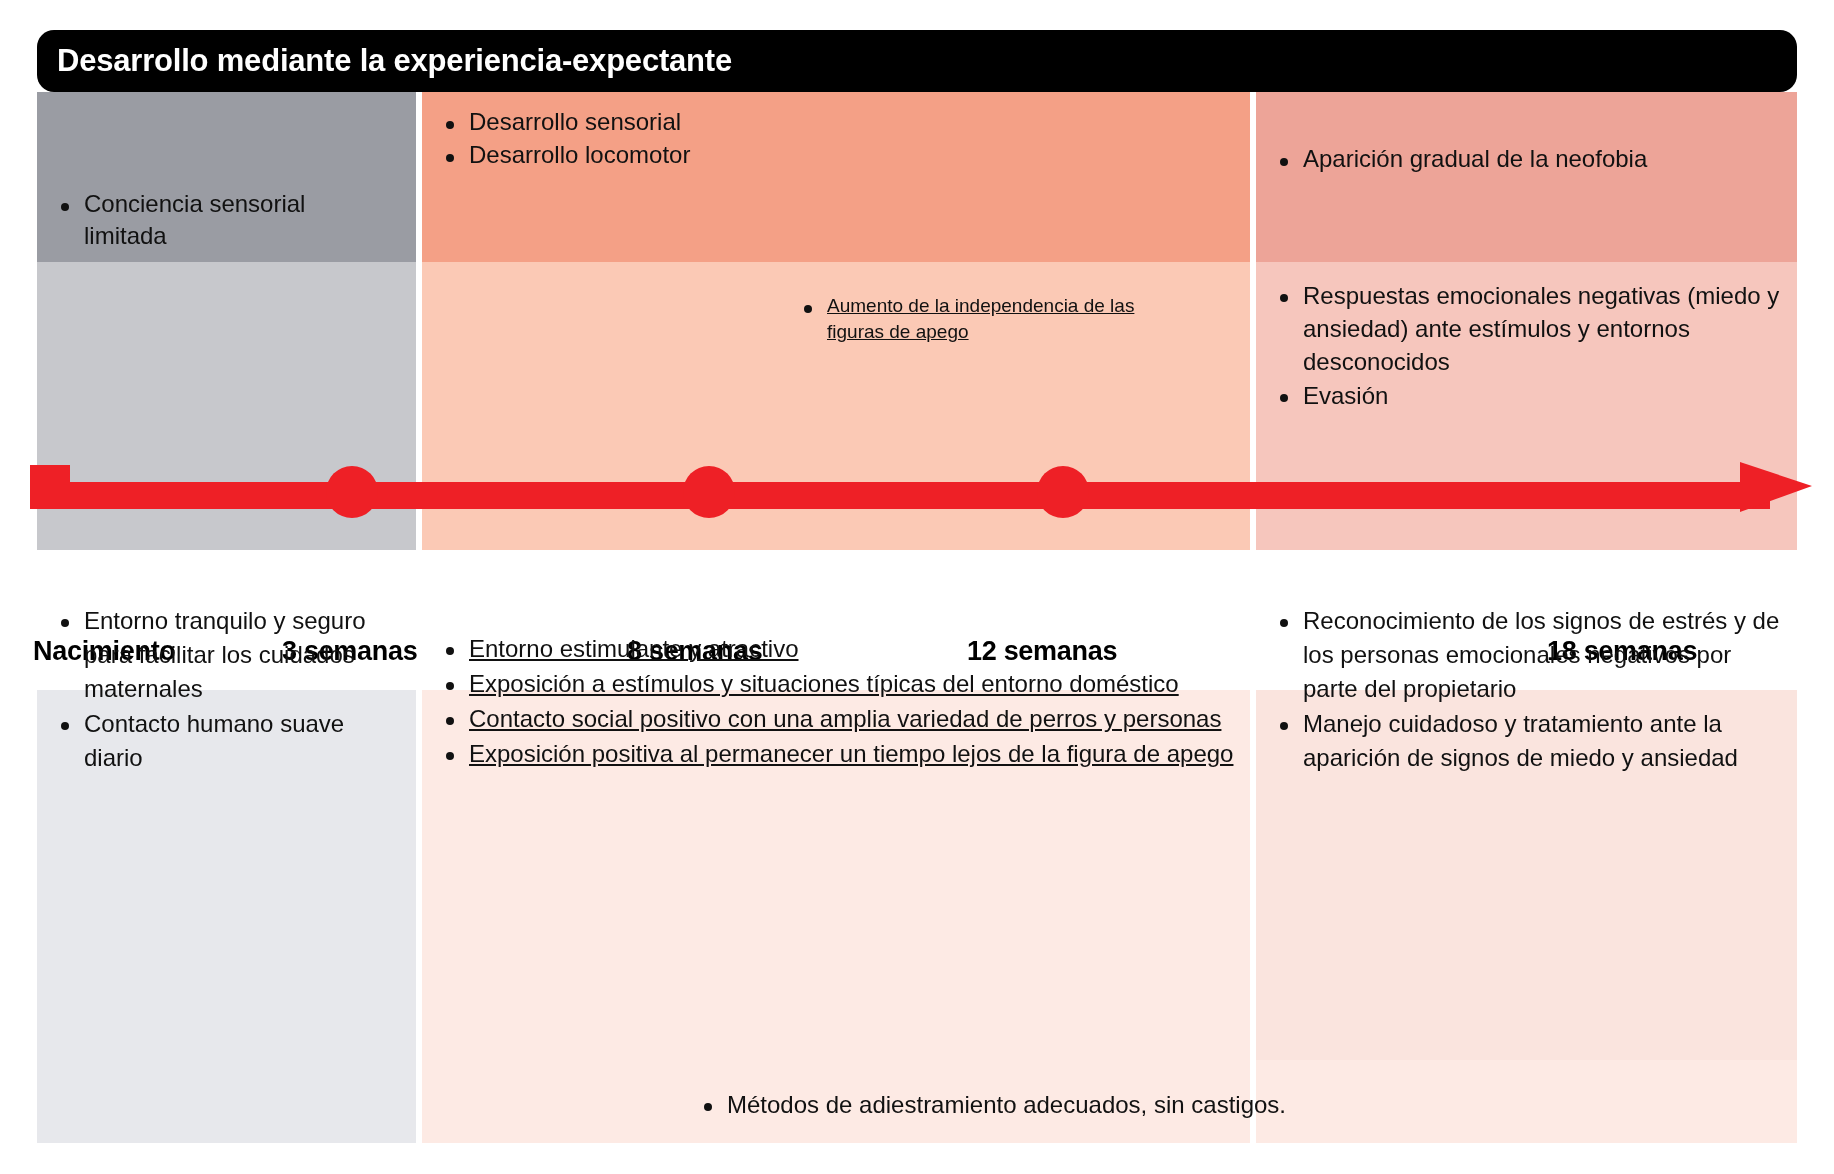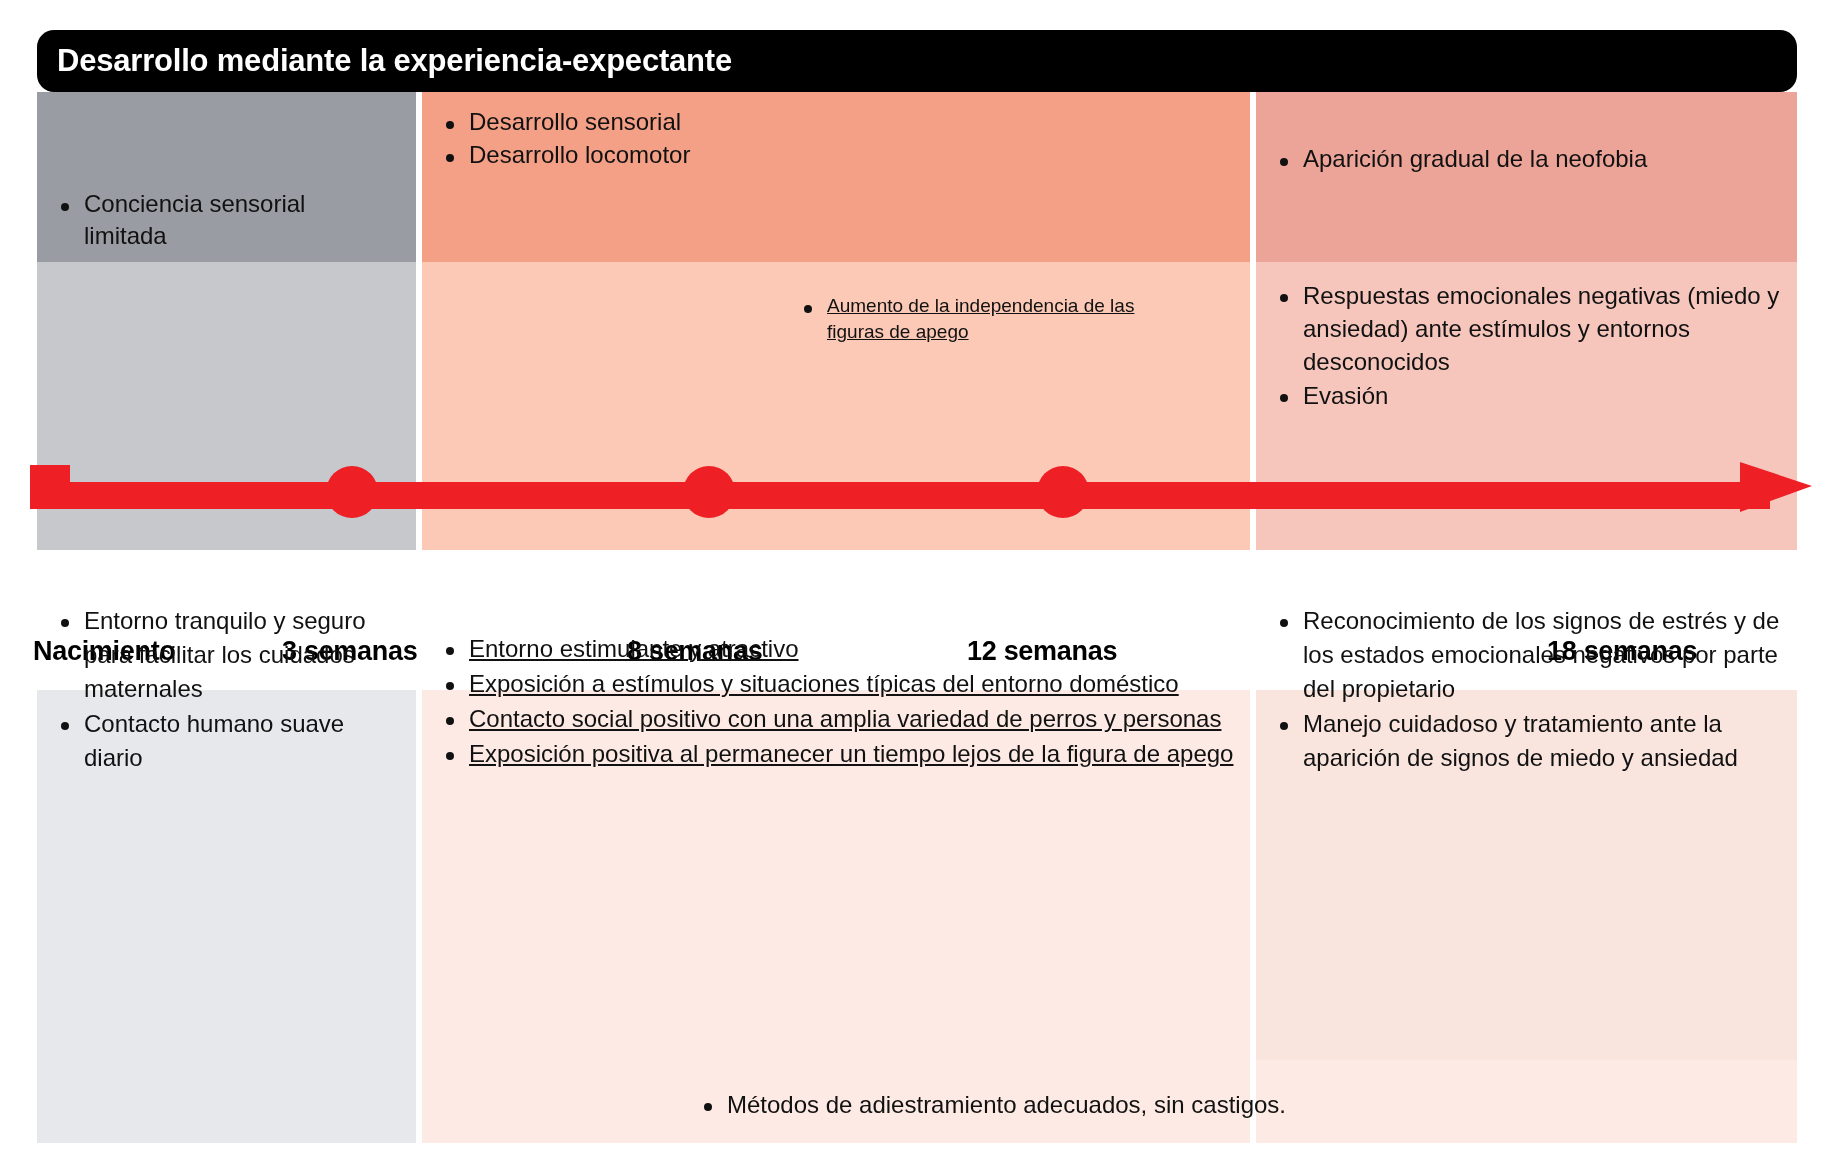--- a/index.html
+++ b/index.html
@@ -182,21 +182,21 @@
     <ul class="bl">
       <li>Entorno estimulante y atractivo</li>
       <li>Exposición a estímulos y situaciones típicas del entorno doméstico</li>
       <li>Contacto social positivo con una amplia variedad de perros y personas</li>
       <li>Exposición positiva al permanecer un tiempo lejos de la figura de apego</li>
     </ul>
   </div>
 
   <div class="txt bb-right">
     <ul class="bl">
-      <li>Reconocimiento de los signos de estrés y de los estados emocionales negativos por parte del propietario</li>
+      <li>Reconocimiento de los signos de estrés y de los personas emocionales negativos por parte del propietario</li>
       <li>Manejo cuidadoso y tratamiento ante la aparición de signos de miedo y ansiedad</li>
     </ul>
   </div>
 
   <div class="txt bb-final">
     <ul class="bl">
       <li>Métodos de adiestramiento adecuados, sin castigos.</li>
     </ul>
   </div>
 

